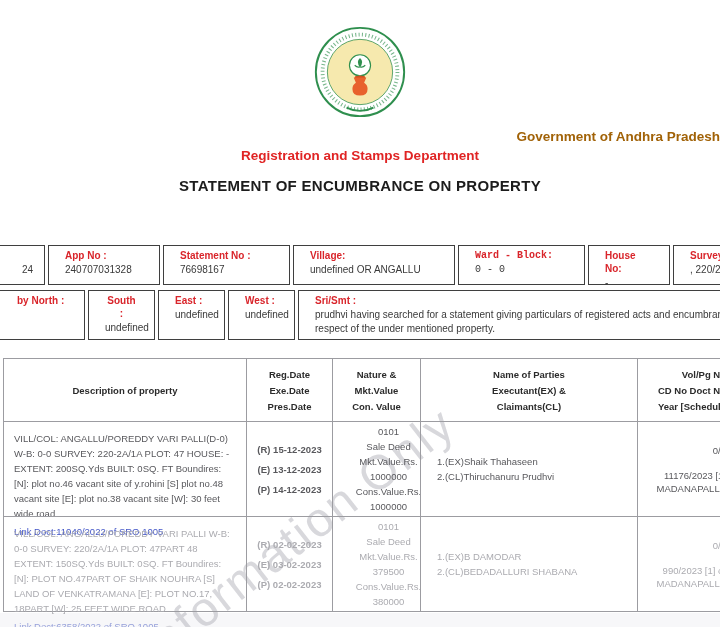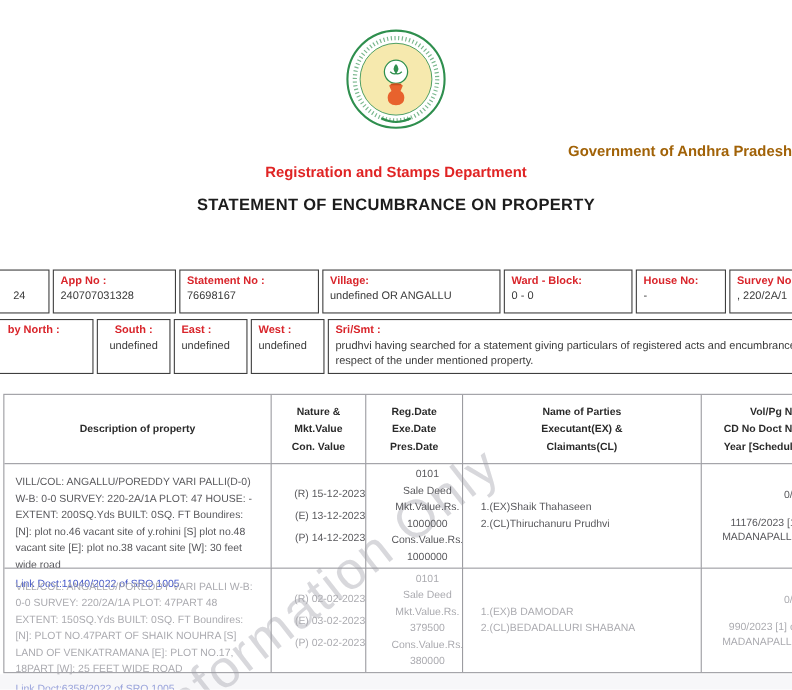--- a/index.html
+++ b/index.html
@@ -15,47 +15,47 @@
     font-size:48px;color:#b2b2ba;opacity:.5;white-space:nowrap;letter-spacing:2px;
     pointer-events:none;
   }
   .hdr{position:relative;z-index:2;text-align:center;padding-top:24px;}
   .emblem{display:inline-block;}
   .govt{font-size:13.5px;font-weight:bold;color:#a16207;margin-top:5px;text-align:right;}
   .dept{font-size:13.5px;font-weight:bold;color:#e02424;margin-top:4px;}
   .doc-title{font-size:15px;font-weight:bold;color:#1c1c1c;margin-top:14px;letter-spacing:.3px;}
   .sheet{position:absolute;left:-43px;top:245px;width:860px;z-index:2;}
   .info-row{display:flex;gap:3px;margin-bottom:5px;}
-  .icell{border:1px solid #3f3f3f;padding:3px 6px;font-size:10px;box-sizing:border-box;flex:none;}
+  .icell{border:1px solid #3f3f3f;padding:3px 16px;font-size:10px;box-sizing:border-box;flex:none;}
   .r1 .icell{height:40px;}
   .r2 .icell{height:50px;}
   .lbl{color:#d9252b;font-weight:bold;line-height:13px;}
   .val{color:#3a3a3a;line-height:13px;margin-top:1px;}
   .pad-left-48{padding-left:48px;}
   .pad-left-43{padding-left:43px;}
   
   .w-c0{width:88px;} .w-c1{width:112px;} .w-c2{width:127px;} .w-c3{width:162px;}
-  .w-c4{width:117px;} .w-c5{width:82px;} .w-c6{width:140px;}
+  .w-c4{width:127px;font-family:Liberation Mono, monospace;} .w-c5{width:82px;} .w-c6{width:140px;}
   
   .w-d0{width:128px;} .w-d1{width:67px;text-align:center;} .w-d2{width:67px;} .w-d3{width:67px;} .w-d4{width:470px;}
   .main-table{
     position:absolute;left:46px;top:113px;width:744px;
     display:grid;
     grid-template-columns:242px 86px 88px 217px 111px;
     grid-template-rows:62px 95px 95px;
     border:1px solid #9c9ca1;box-sizing:content-box;
     font-size:9.5px;
   }
   .tcell{box-sizing:border-box;display:flex;flex-direction:column;}
   .bl{border-left:1px solid #9c9ca1;}
   .bt{border-top:1px solid #9c9ca1;}
   .th{justify-content:center;align-items:center;gap:5px;font-weight:bold;color:#2b2b2b;}
   .th.right{align-items:flex-end;padding-right:22px;}
   .desc-cell{padding:9px 10px 6px 10px;justify-content:flex-start;line-height:15px;}
-  .dates-cell{justify-content:center;align-items:flex-end;gap:9px;}
+  .dates-cell{justify-content:center;align-items:center;gap:9px;font-weight:bold;}
   .nature-cell{justify-content:center;align-items:center;gap:4px;padding-left:24px;}
   .parties-cell{justify-content:center;align-items:flex-start;gap:4px;padding-left:16px;}
   .vol-cell{justify-content:center;align-items:flex-end;gap:2px;padding-right:22px;}
   .vol-cell .first{margin-bottom:12px;}
   .ink1{color:#58585c;}
   .ink2{color:#ababb0;}
   .link1{color:#4356c8;margin-top:3px;}
   .link2{color:#97a1da;margin-top:3px;}
   .link1,.link2{cursor:pointer;}
   .bottom-band{position:absolute;left:0;top:613px;width:720px;height:14px;background:#f7f7f9;z-index:0;}
@@ -141,28 +141,28 @@
       <div class="val">respect of the under mentioned property.</div>
     </div>
   </div>
 
   <div class="main-table">
 
     <div class="tcell th">
       <div>Description of property</div>
     </div>
     <div class="tcell th bl">
+      <div>Reg.Date</div>
+      <div>Exe.Date</div>
+      <div>Pres.Date</div>
+    </div>
+    <div class="tcell th bl">
       <div>Nature &amp;</div>
       <div>Mkt.Value</div>
       <div>Con. Value</div>
-    </div>
-    <div class="tcell th bl">
-      <div>Reg.Date</div>
-      <div>Exe.Date</div>
-      <div>Pres.Date</div>
     </div>
     <div class="tcell th bl">
       <div>Name of Parties</div>
       <div>Executant(EX) &amp;</div>
       <div>Claimants(CL)</div>
     </div>
     <div class="tcell th right bl">
       <div>Vol/Pg No</div>
       <div>CD No Doct No</div>
       <div>Year [Schedule</div>

